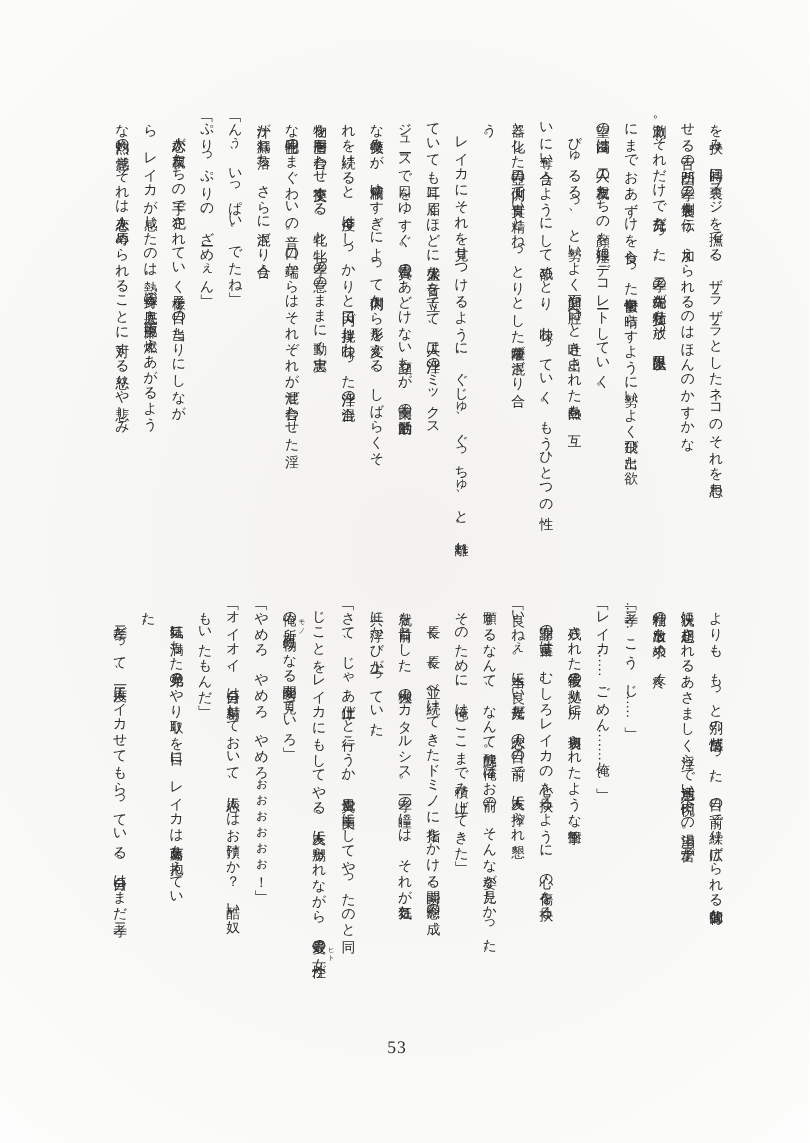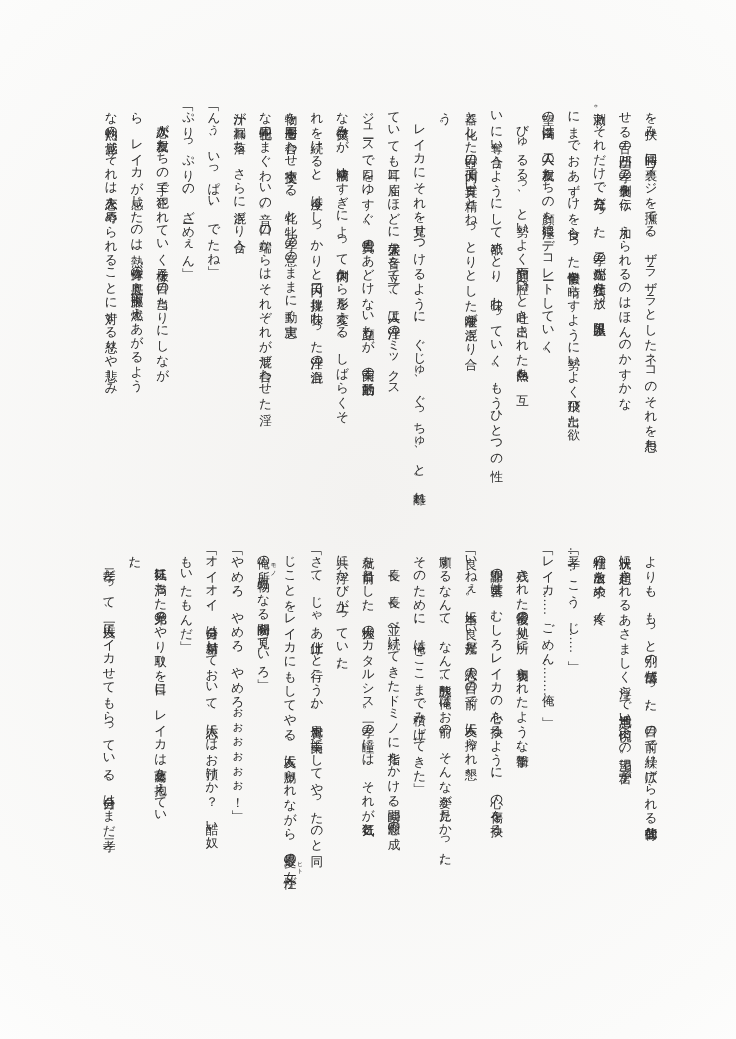--- a/index.html
+++ b/index.html
@@ -98,13 +98,14 @@
       <div class="vline">「さて、じゃあ仕上げと行こうか。風貴や美南にしてやったのと同</div>
       <div class="vline">じことをレイカにもしてやる。友人に嬲られながら、最愛の<ruby>女性<rt>ヒト</rt></ruby>が</div>
       <div class="vline">俺の<ruby>所有物<rt>モノ</rt></ruby>になる瞬間を見ていろ」</div>
       <div class="vline">「やめろ、やめろ、やめろぉぉぉぉぉぉ！」</div>
       <div class="vline">「オイオイ、自分は射精しておいて、恋人にはお預けか？　酷い奴</div>
       <div class="vline">もいたもんだ」</div>
       <div class="vline">　狂気に満ちた兄弟のやり取りを目に、レイカは葛藤を抱えてい</div>
       <div class="vline">た。</div>
       <div class="vline">　孝二だって、一度二人にイカせてもらっている。自分はまだ孝二</div>
     </div>
+  <div class="page-number">53</div>
 </div>
 
 </body></html>

